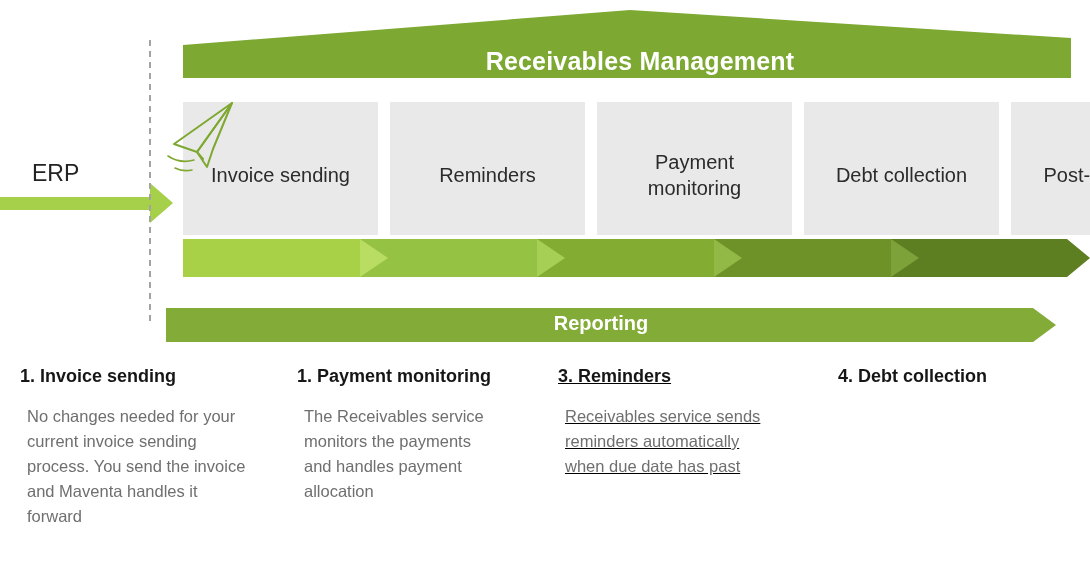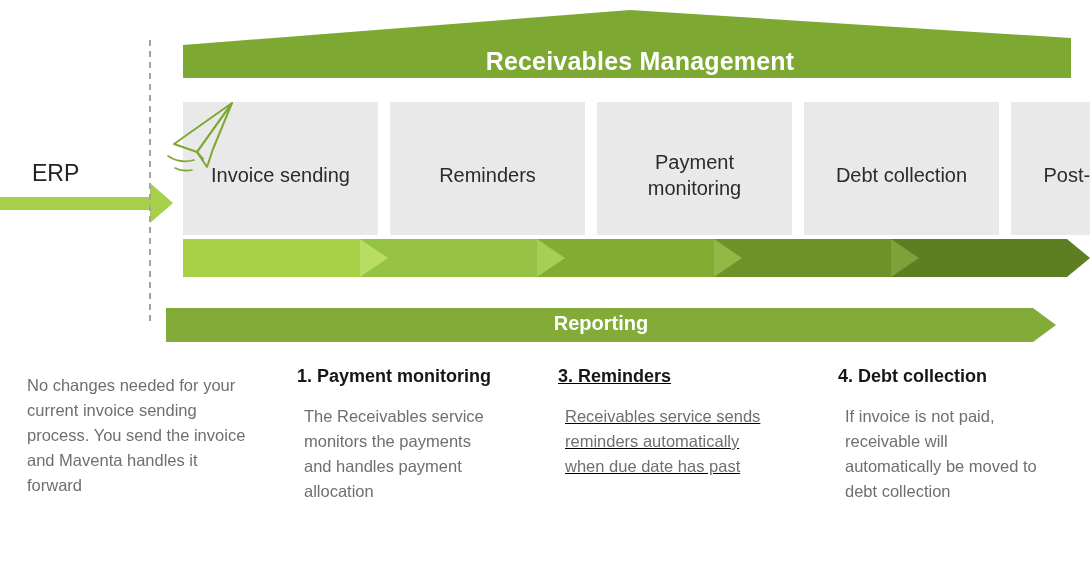--- a/index.html
+++ b/index.html
@@ -108,20 +108,21 @@
   </svg>
 
   <div class="reporting">
     <svg width="890" height="34" viewBox="0 0 890 34">
       <polygon points="0,0 867,0 890,17 867,34 0,34" fill="#83ab37"></polygon>
     </svg>
     <div class="reporting-label">Reporting</div>
   </div>
 
   <div class="step step-1">
+    <p class="step-heading">1. Invoice sending</p>
     <p class="step-body pre">No changes needed for your
 current invoice sending
 process. You send the invoice
 and Maventa handles it
 forward</p>
   </div>
   <div class="step step-2">
     <p class="step-heading">1. Payment monitoring</p>
     <p class="step-body pre">The Receivables service
 monitors the payments
@@ -129,19 +130,15 @@
 allocation</p>
   </div>
   <div class="step step-3">
     <p class="step-heading">3. Reminders</p>
     <p class="step-body pre">Receivables service sends
 reminders automatically
 when due date has past</p>
   </div>
   <div class="step step-4">
     <p class="step-heading">4. Debt collection</p>
-    <p class="step-body pre">If invoice is not paid,
-receivable will
-automatically be moved to
-debt collection</p>
   </div>
 
 </div>
 
 </body></html>

